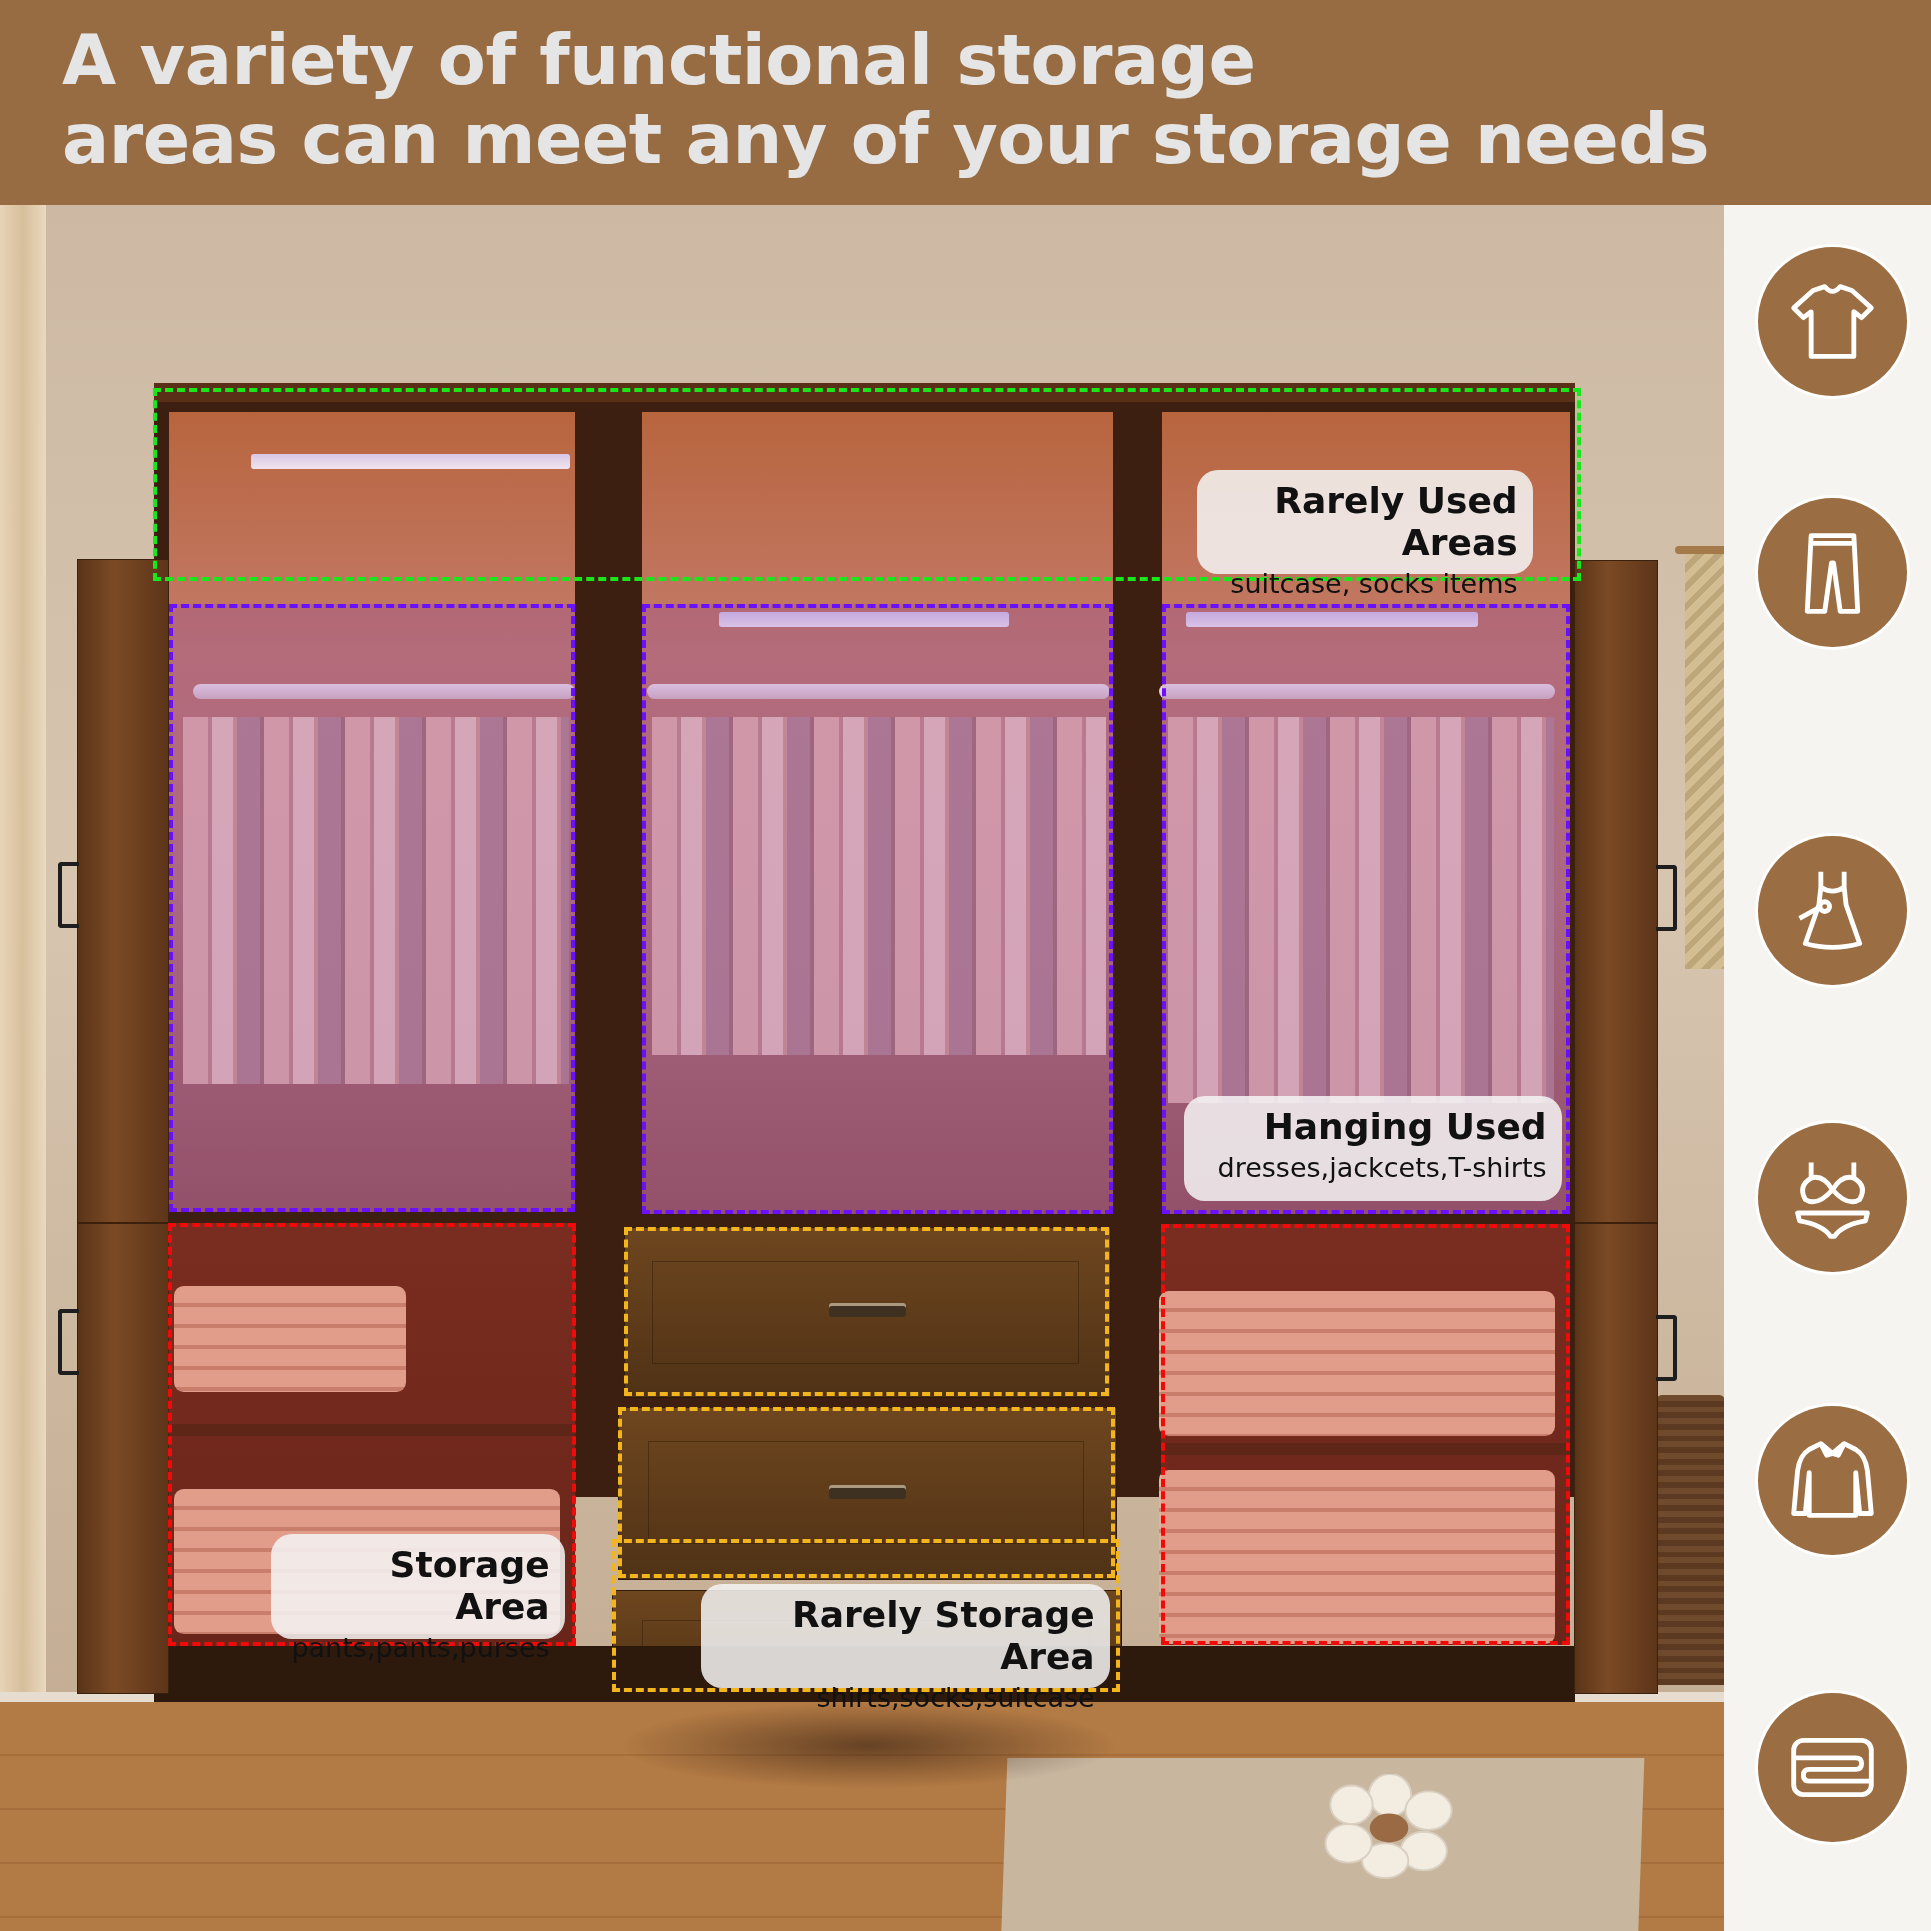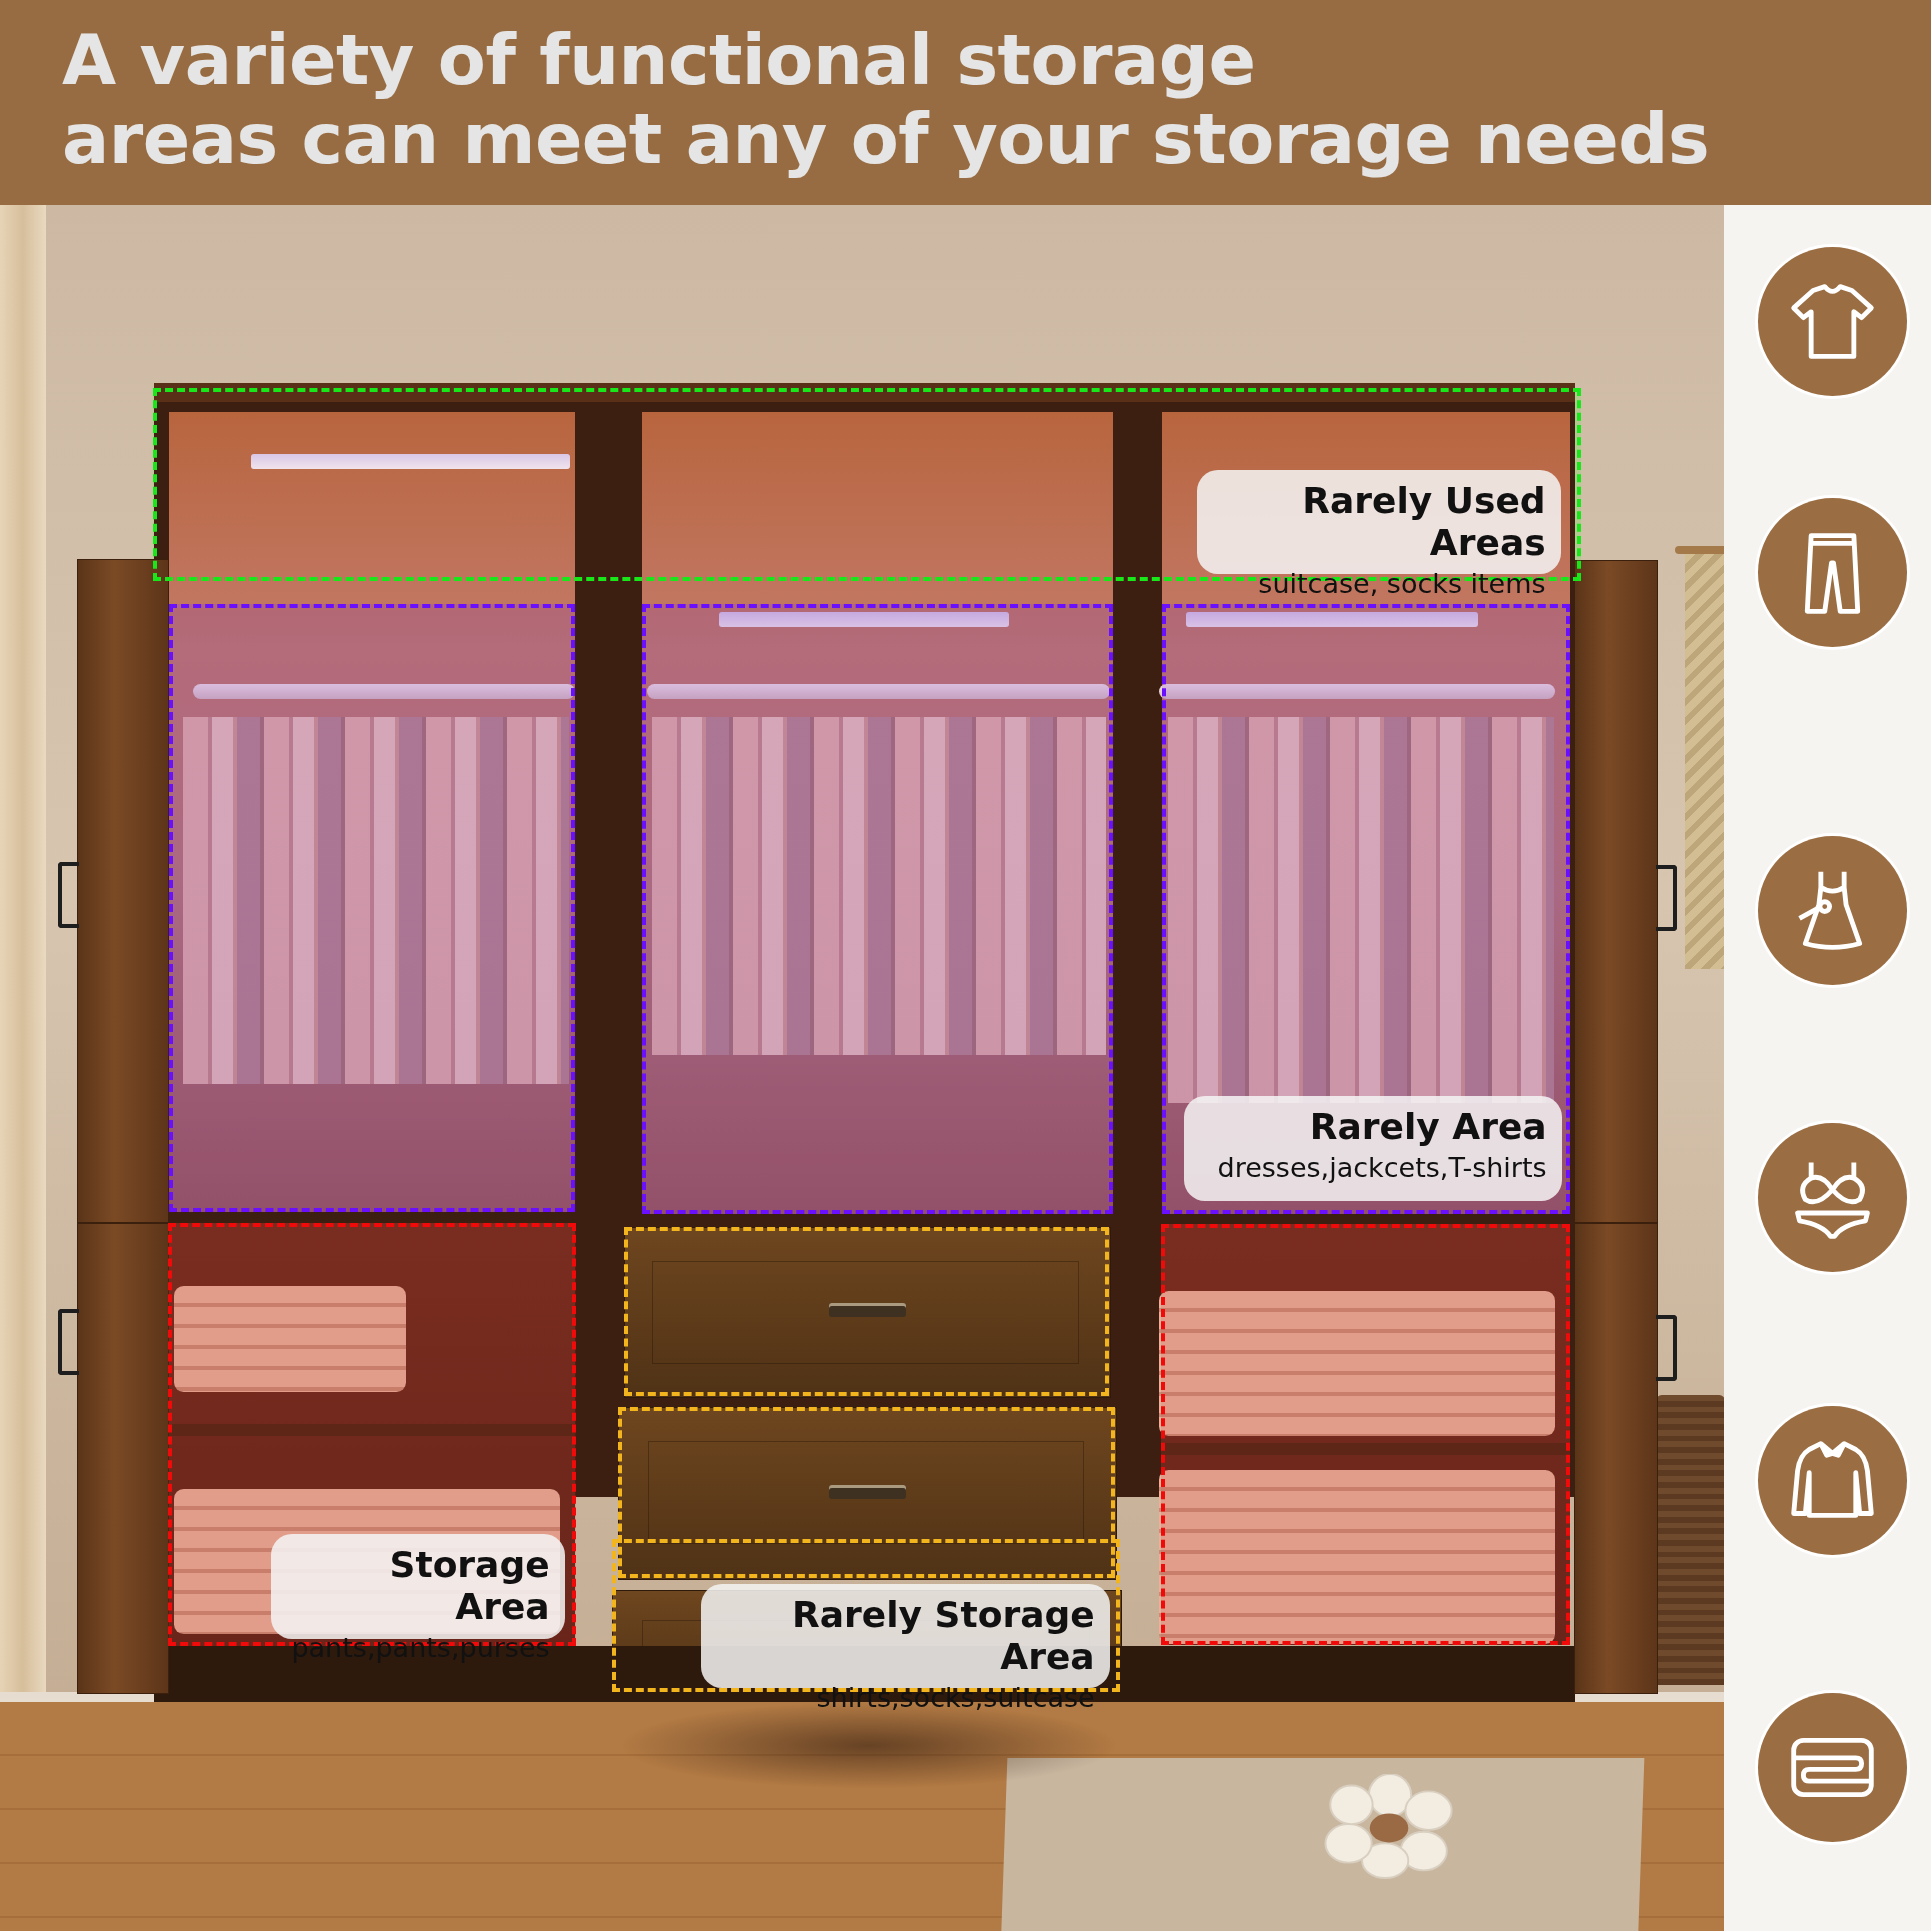--- a/index.html
+++ b/index.html
@@ -170,26 +170,26 @@
   <div class="abs zone zone-purple" style="left:642px;top:399px;width:471px;height:610px;"></div>
   <div class="abs zone zone-purple" style="left:1162px;top:399px;width:408px;height:610px;"></div>
 
   <div class="abs zone zone-red" style="left:168px;top:1018px;width:408px;height:423px;"></div>
   <div class="abs zone zone-red" style="left:1161px;top:1019px;width:409px;height:421px;"></div>
 
   <div class="abs zone zone-yellow" style="left:624px;top:1022px;width:485px;height:169px;"></div>
   <div class="abs zone zone-yellow" style="left:618px;top:1202px;width:497px;height:171px;"></div>
   <div class="abs zone zone-yellow" style="left:612px;top:1334px;width:508px;height:153px;"></div>
 
-  <div class="abs label" style="left:1197px;top:265px;width:364px;height:104px;">
+  <div class="abs label" style="left:1197px;top:265px;width:336px;height:104px;">
     <span class="label-title">Rarely Used Areas</span>
     <span class="label-sub">suitcase, socks items</span>
   </div>
   <div class="abs label" style="left:1184px;top:891px;width:378px;height:105px;">
-    <span class="label-title">Rarely Area</span>
+    <span class="label-title">Hanging Used</span>
     <span class="label-sub">dresses,jackcets,T-shirts</span>
   </div>
   <div class="abs label" style="left:271px;top:1329px;width:294px;height:105px;">
     <span class="label-title">Storage Area</span>
     <span class="label-sub">pants,pants,purses</span>
   </div>
   <div class="abs label" style="left:701px;top:1379px;width:409px;height:104px;">
     <span class="label-title">Rarely Storage Area</span>
     <span class="label-sub">shirts,socks,suitcase</span>
   </div>

